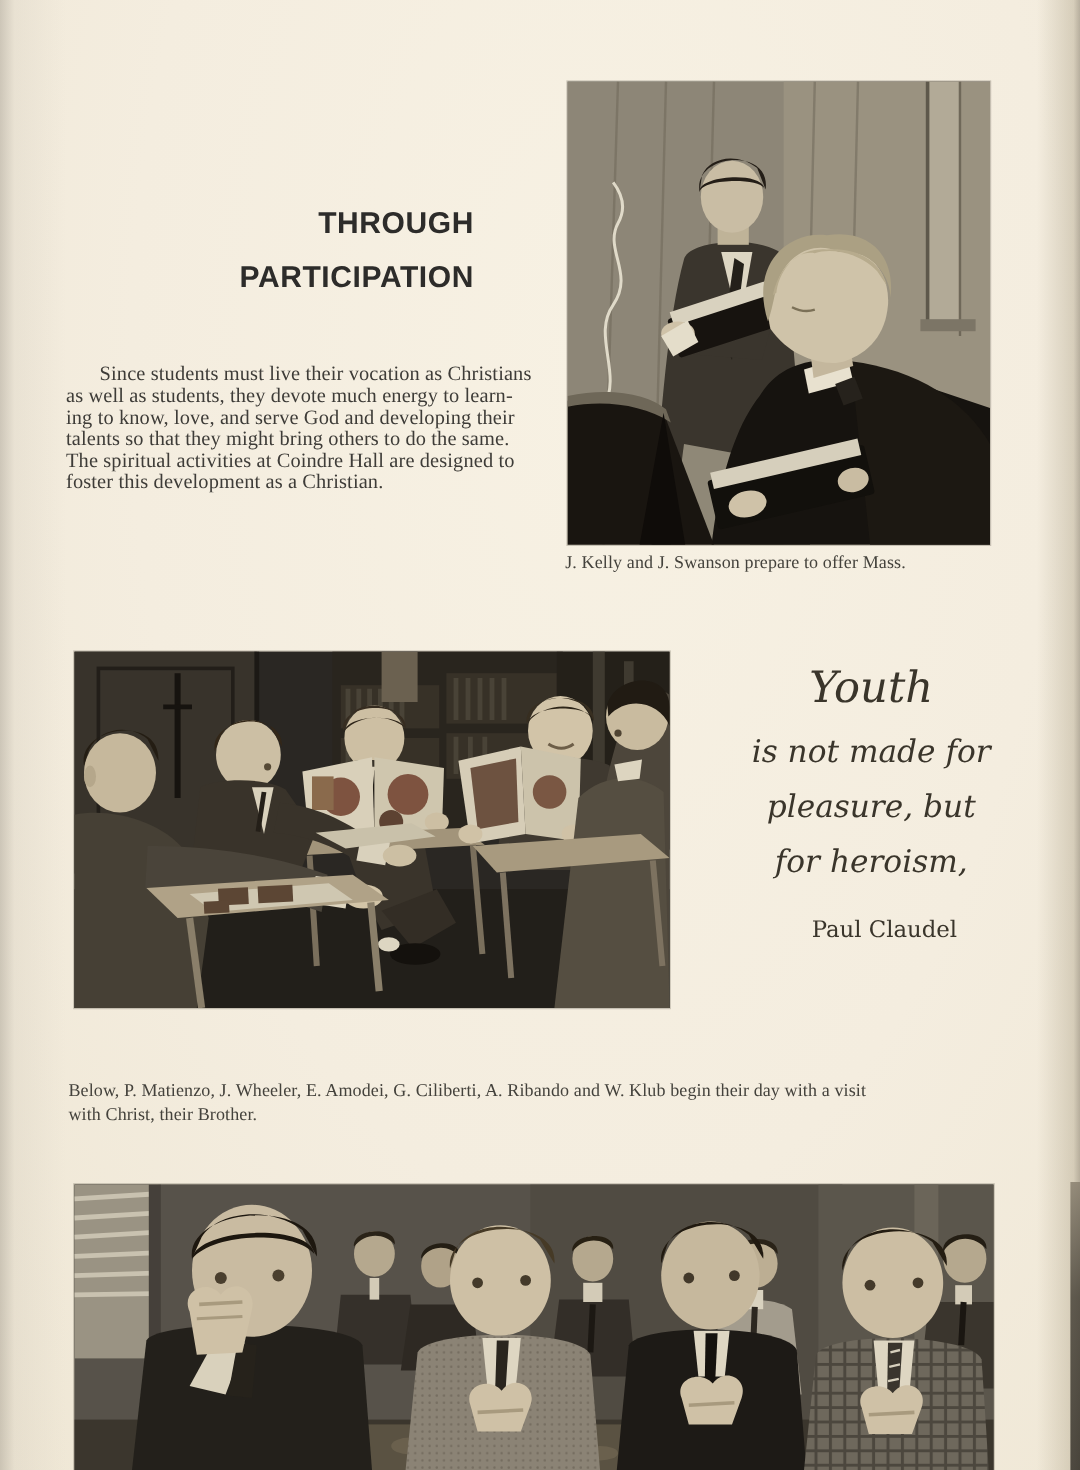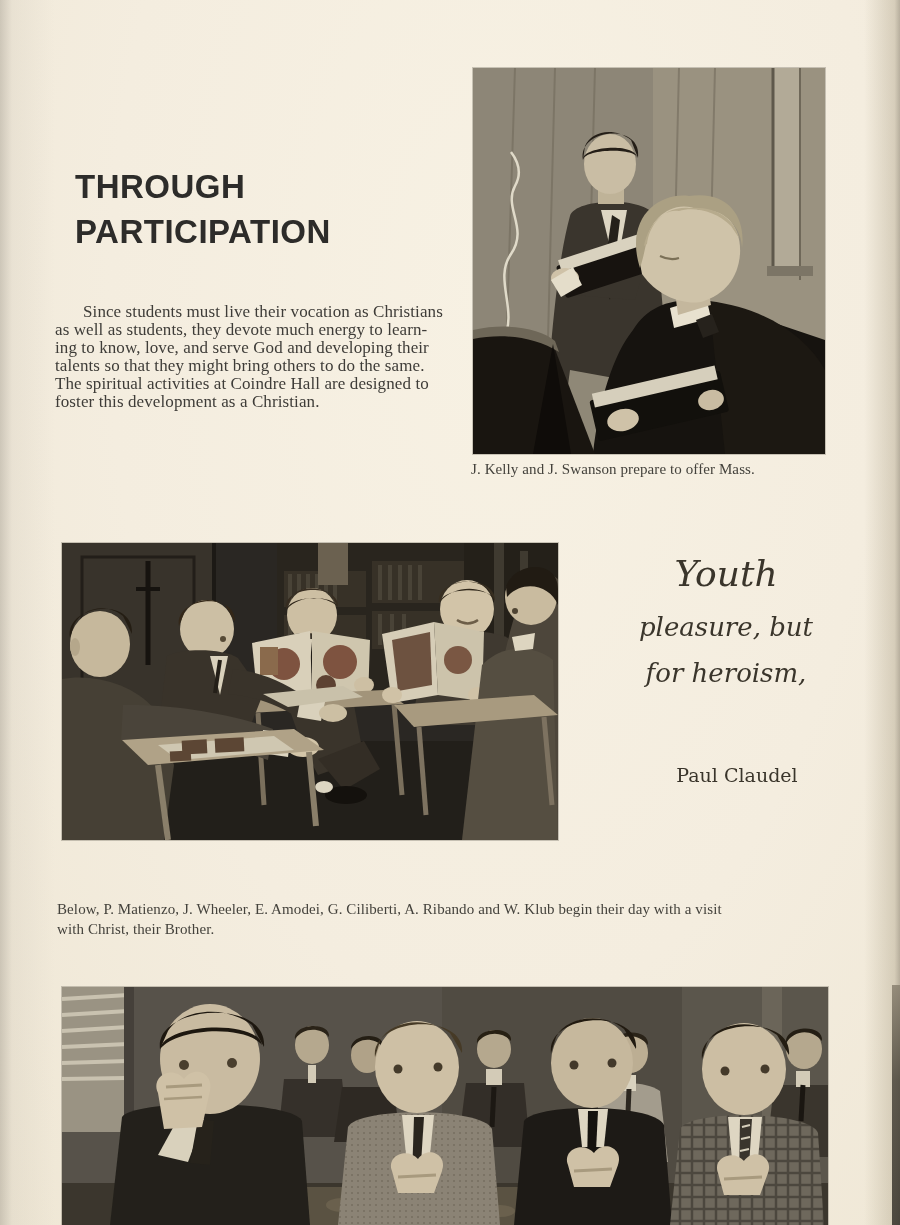--- a/index.html
+++ b/index.html
@@ -8,23 +8,23 @@
     position:relative;width:900px;height:1225px;
     background:
       linear-gradient(90deg, rgba(120,114,104,0.30) 0px, rgba(190,183,170,0.18) 12px, rgba(0,0,0,0) 55px),
       linear-gradient(90deg, rgba(0,0,0,0) 96%, rgba(160,148,120,0.35) 99.4%, rgba(110,100,80,0.45) 100%),
       radial-gradient(ellipse at 55% 25%, #f7f1e3 0%, #f4eddf 55%, #efe7d5 100%);
     overflow:hidden;
   }
   .edge-right-dark{position:absolute;right:0;top:985px;width:8px;height:240px;
     background:linear-gradient(180deg,#8a8170 0%,#4a453b 40%,#35312a 100%);opacity:.85;}
   .title{
-    position:absolute;left:75px;top:164px;width:320px;text-align:left;
+    position:absolute;left:75px;top:164px;width:320px;text-align:right;
     font-family:"Liberation Sans",sans-serif;font-weight:700;
-    font-size:33px;line-height:45px;letter-spacing:.5px;color:#2d2c2a;
+    font-size:25px;line-height:45px;letter-spacing:.5px;color:#2d2c2a;
   }
   .intro{
     position:absolute;left:55px;top:286px;width:402px;
     font-size:17px;line-height:18px;color:#3e3c38;
     white-space:pre-line;text-indent:28px;letter-spacing:.1px;
   }
   .photo{position:absolute;box-shadow:0 0 0 1px rgba(60,55,45,0.25);background:#6c665a;}
   .photo svg{display:block;width:100%;height:100%;}
   .photo-mass{left:473px;top:68px;width:352px;height:386px;}
   .photo-discussion{left:62px;top:543px;width:496px;height:297px;}
@@ -243,20 +243,21 @@
       <line x1="96" y1="222" x2="106" y2="297" stroke="#8a7f6a" stroke-width="6"></line>
       <line x1="247" y1="209" x2="254" y2="283" stroke="#8a7f6a" stroke-width="6"></line>
       <path d="M332,162 L472,152 L496,172 L352,184 Z" fill="#a89a7f"></path>
       <line x1="357" y1="184" x2="364" y2="272" stroke="#7d7260" stroke-width="5"></line>
       <line x1="482" y1="174" x2="490" y2="262" stroke="#7d7260" stroke-width="5"></line>
     </svg>
   </div>
 
   <div class="quote">
     <div class="q-first">Youth</div>
+    <div class="q-line">is not made for</div>
     <div class="q-line">pleasure, but</div>
     <div class="q-line">for heroism,</div>
   </div>
   <div class="quote-attr">Paul Claudel</div>
 
 
   <div class="caption caption-chapel">Below, P. Matienzo, J. Wheeler, E. Amodei, G. Ciliberti, A. Ribando and W. Klub begin their day with a visit
 with Christ, their Brother.</div>
 
   <div class="photo photo-chapel">

